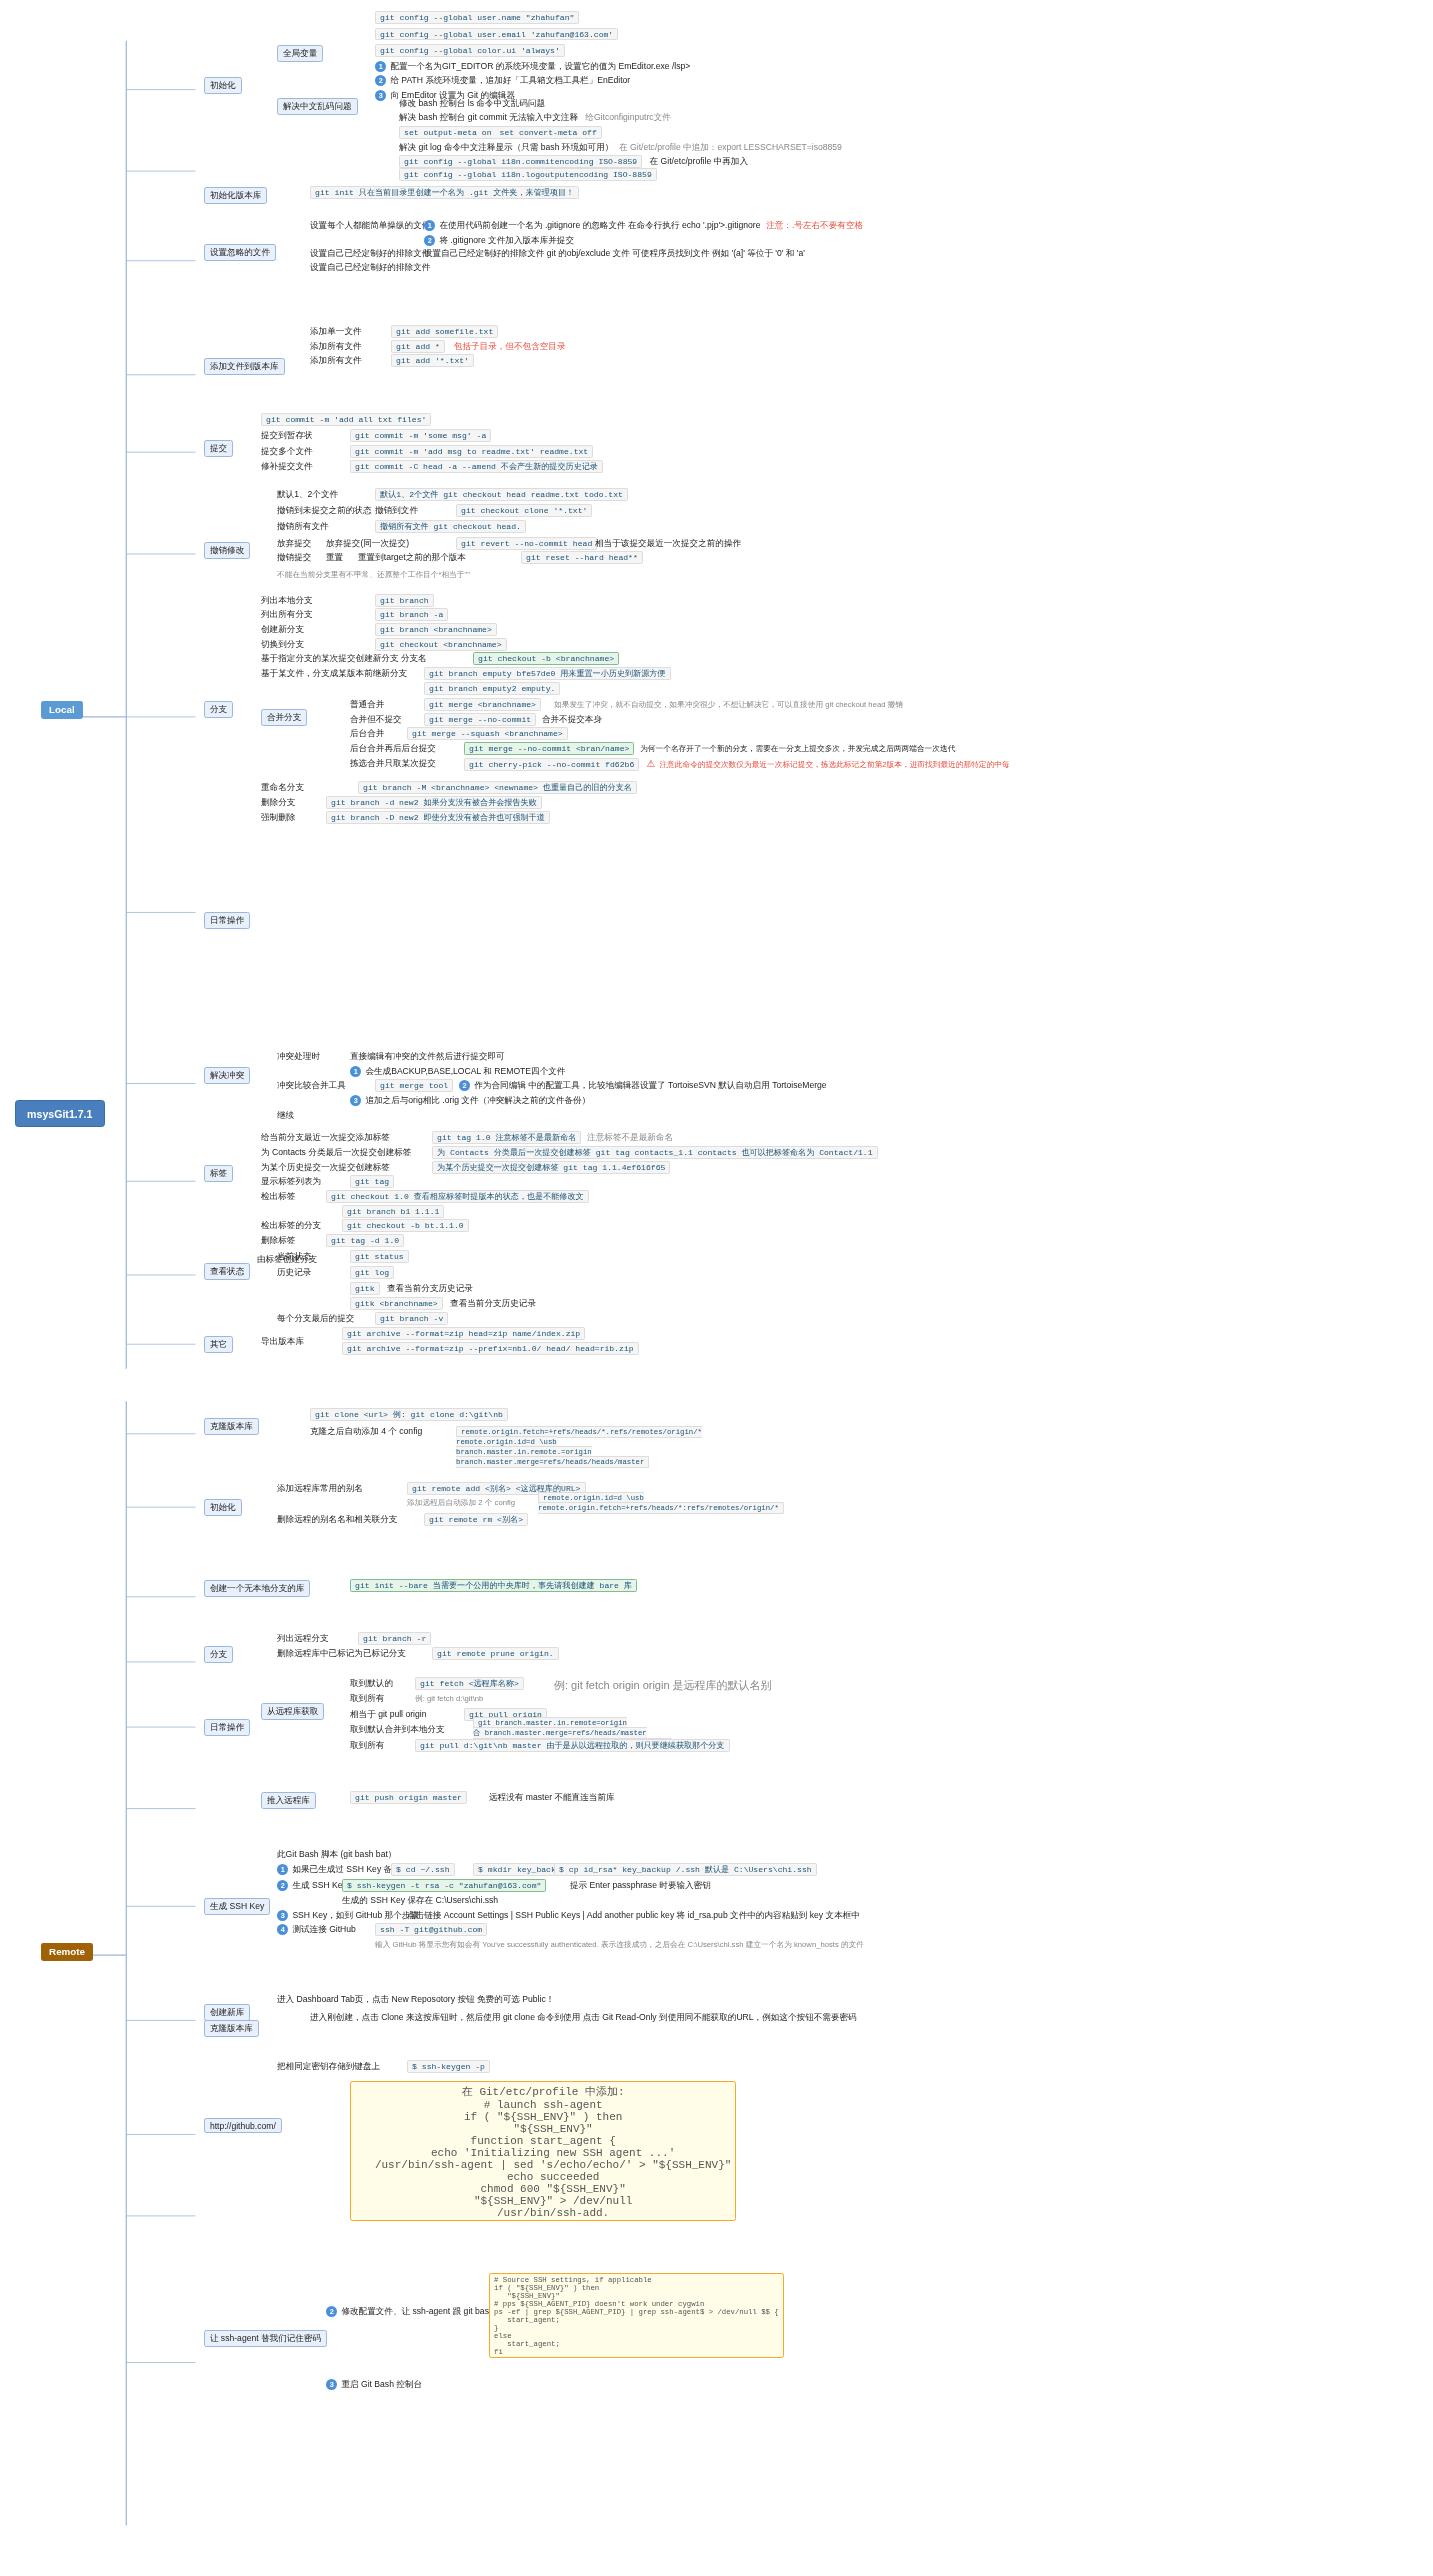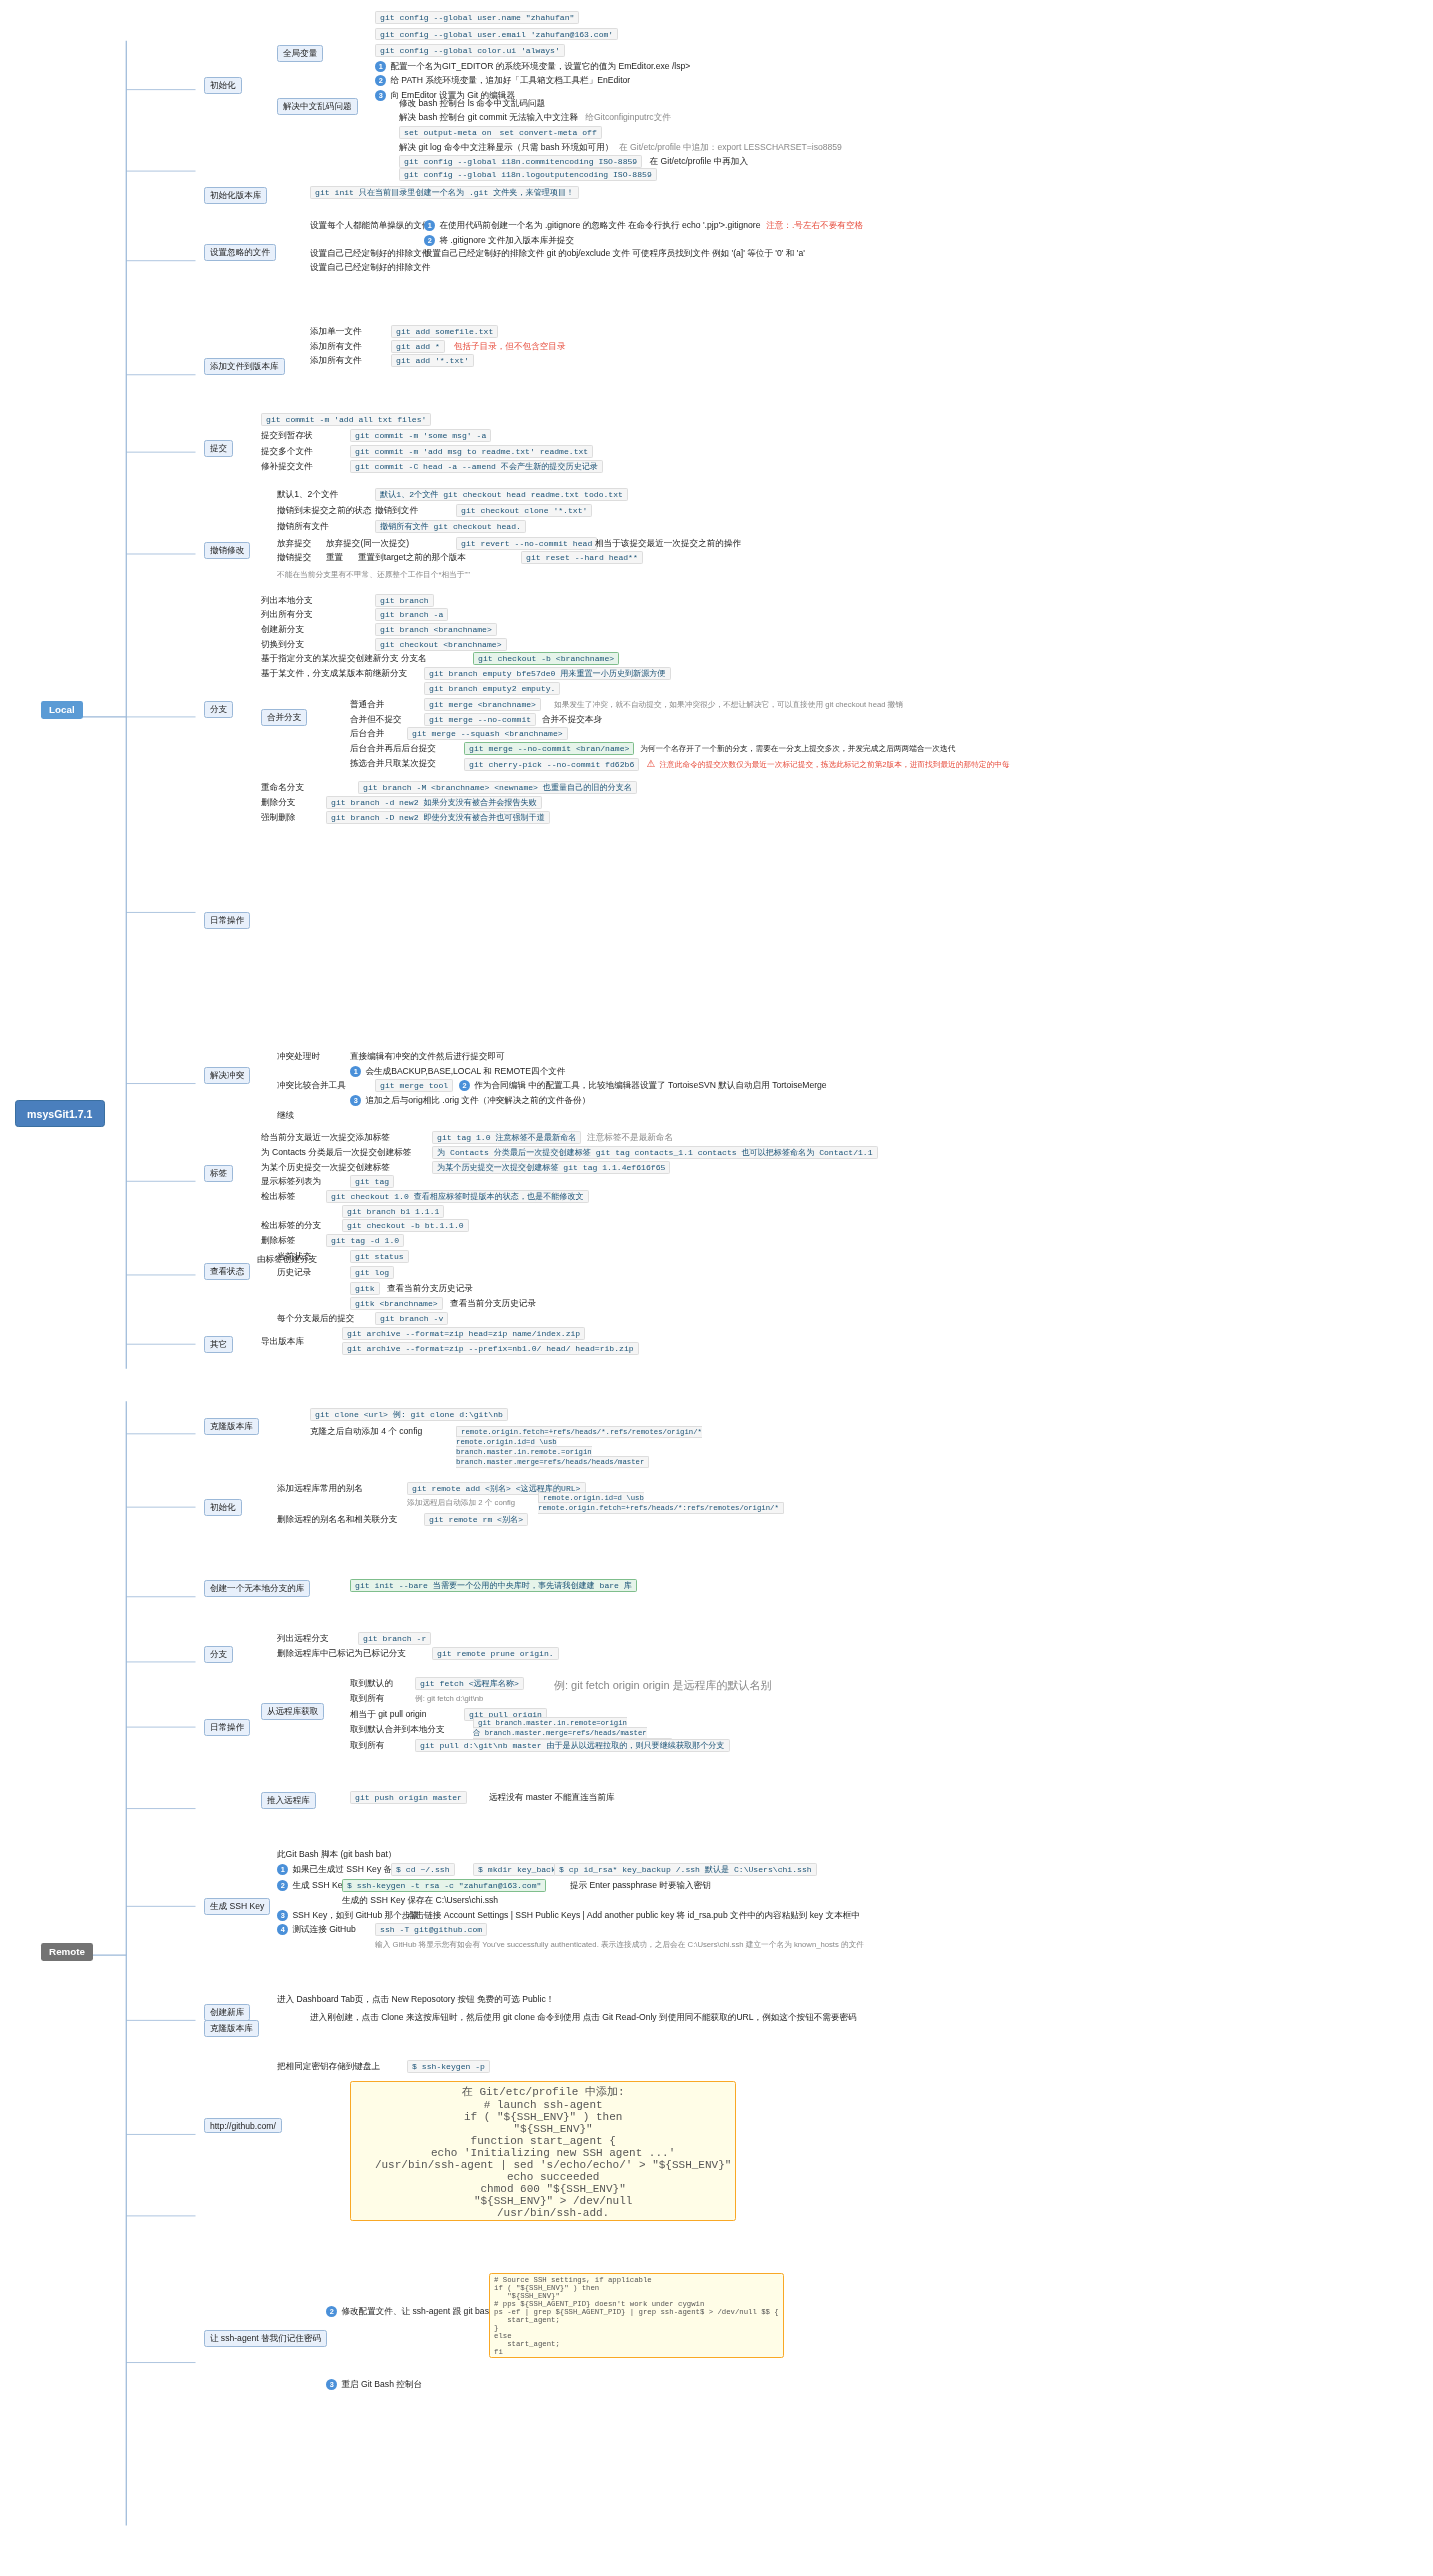--- a/index.html
+++ b/index.html
@@ -161,21 +161,21 @@
   </svg>
 
   <div class="main-title" style="position:absolute;left:14.7px;top:1100px;">
     <span>msysGit1.7.1</span>
   </div>
 
   <div class="section-label" style="position:absolute;left:41px;top:701px;background:#5b9bd5;">
     <span>Local</span>
   </div>
 
-  <div class="section-label" style="position:absolute;left:41px;top:1943px;background:#737373;">
+  <div class="section-label" style="position:absolute;left:41px;top:1943px;background:#a16207;">
     <span>Remote</span>
   </div>
 
   <div class="node" style="left:204px;top:77px;">
     <span class="node-box">初始化</span>
   </div>
 
   <div class="node" style="left:277px;top:45px;">
     <span class="node-box">全局变量</span>
   </div>

